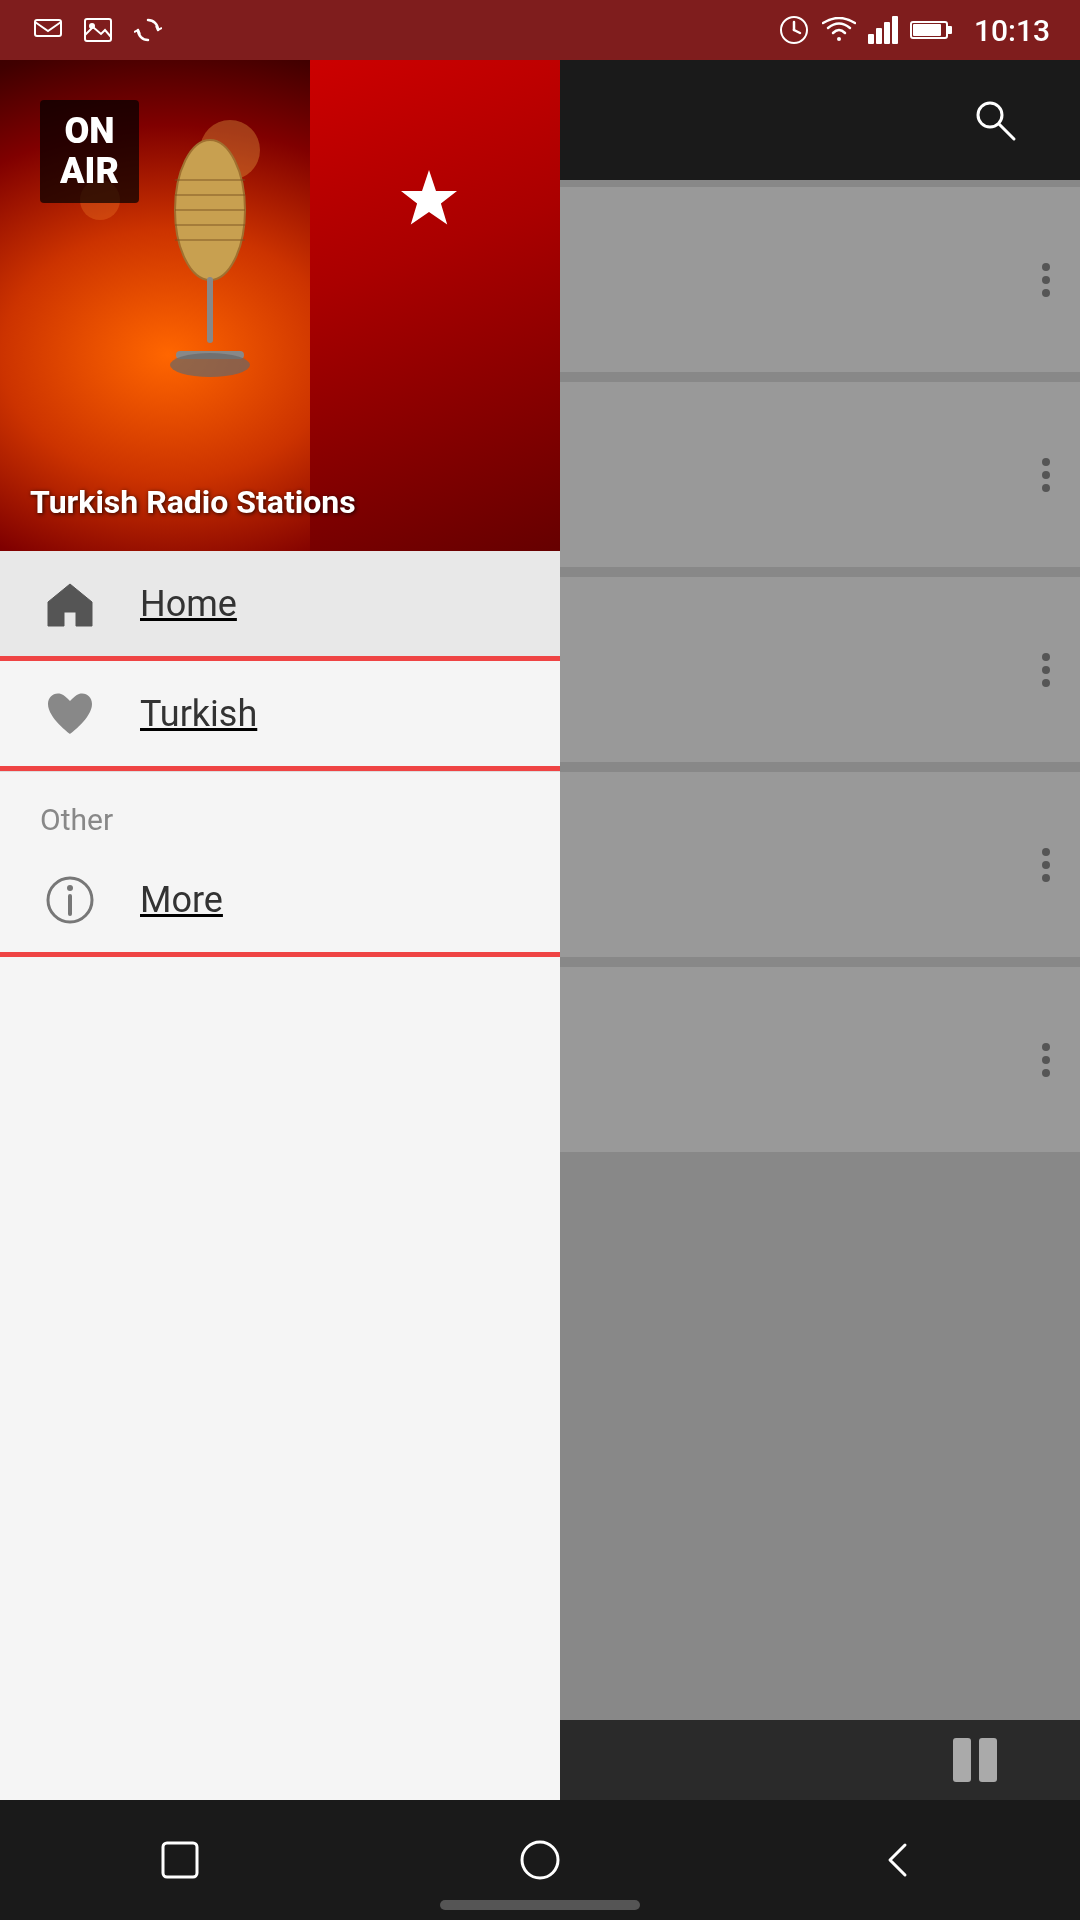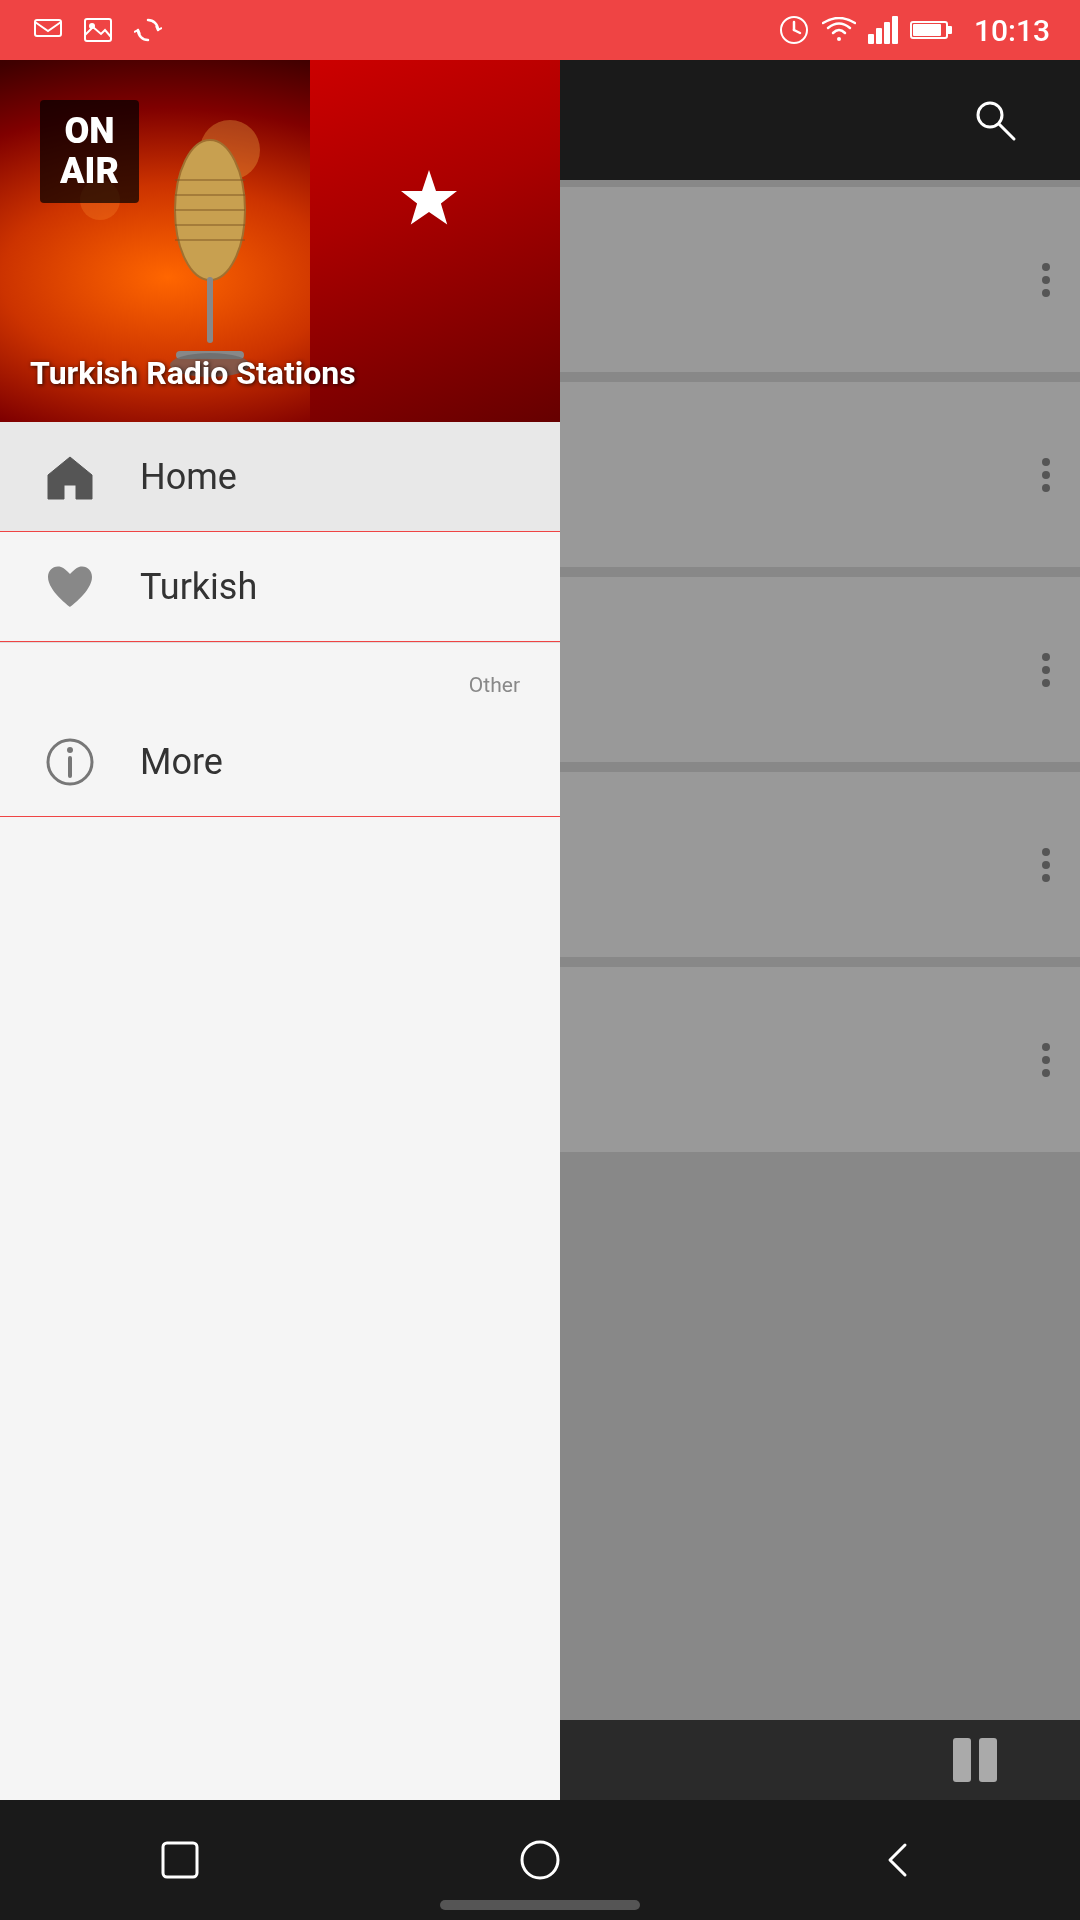--- a/index.html
+++ b/index.html
@@ -14,21 +14,21 @@
       position: relative;
     }
 
     
     .status-bar {
       position: absolute;
       top: 0;
       left: 0;
       width: 100%;
       height: 60px;
-      background: #ef4444;
+      background: #7f1d1d;
       display: flex;
       align-items: center;
       justify-content: space-between;
       padding: 4px 30px;
       z-index: 100;
     }
 
     .status-left {
       display: flex;
       gap: 14px;
@@ -192,21 +192,21 @@
       height: calc(1920px - 60px - 120px);
       background: #f5f5f5;
       z-index: 50;
       display: flex;
       flex-direction: column;
     }
 
     
     .drawer-header {
       width: 100%;
-      height: 362px;
+      height: 491px;
       background: linear-gradient(135deg, #1a0a00 0%, #3d1a00 30%, #7a3500 50%, #c0392b 70%, #8b0000 85%, #600000 100%);
       position: relative;
       overflow: hidden;
       flex-shrink: 0;
     }
 
     
     .on-air-badge {
       position: absolute;
       top: 40px;
@@ -262,21 +262,22 @@
       flex: 1;
     }
 
     .menu-item {
       display: flex;
       align-items: center;
       height: 110px;
       padding: 0 40px;
       gap: 40px;
       cursor: pointer;
-      border-bottom: 1px solid #ef4444;
+      border-bottom: 5px solid #ef4444;
+      text-decoration: underline;
     }
 
     .menu-item.active {
       background: #e8e8e8;
     }
 
     .menu-icon {
       width: 60px;
       height: 60px;
       display: flex;
@@ -293,24 +294,23 @@
 
     
     .section-divider {
       height: 1px;
       background: #ddd;
       margin: 0;
     }
 
     .section-label {
       padding: 30px 40px 10px;
-      font-size: 21px;
+      font-size: 30px;
       color: #888;
       font-weight: 400;
-      text-align: right;
     }
 
     
     svg { display: block; }
   </style>
 </head>
 <body>
 
 <div class="status-bar">
   <div class="status-left">

